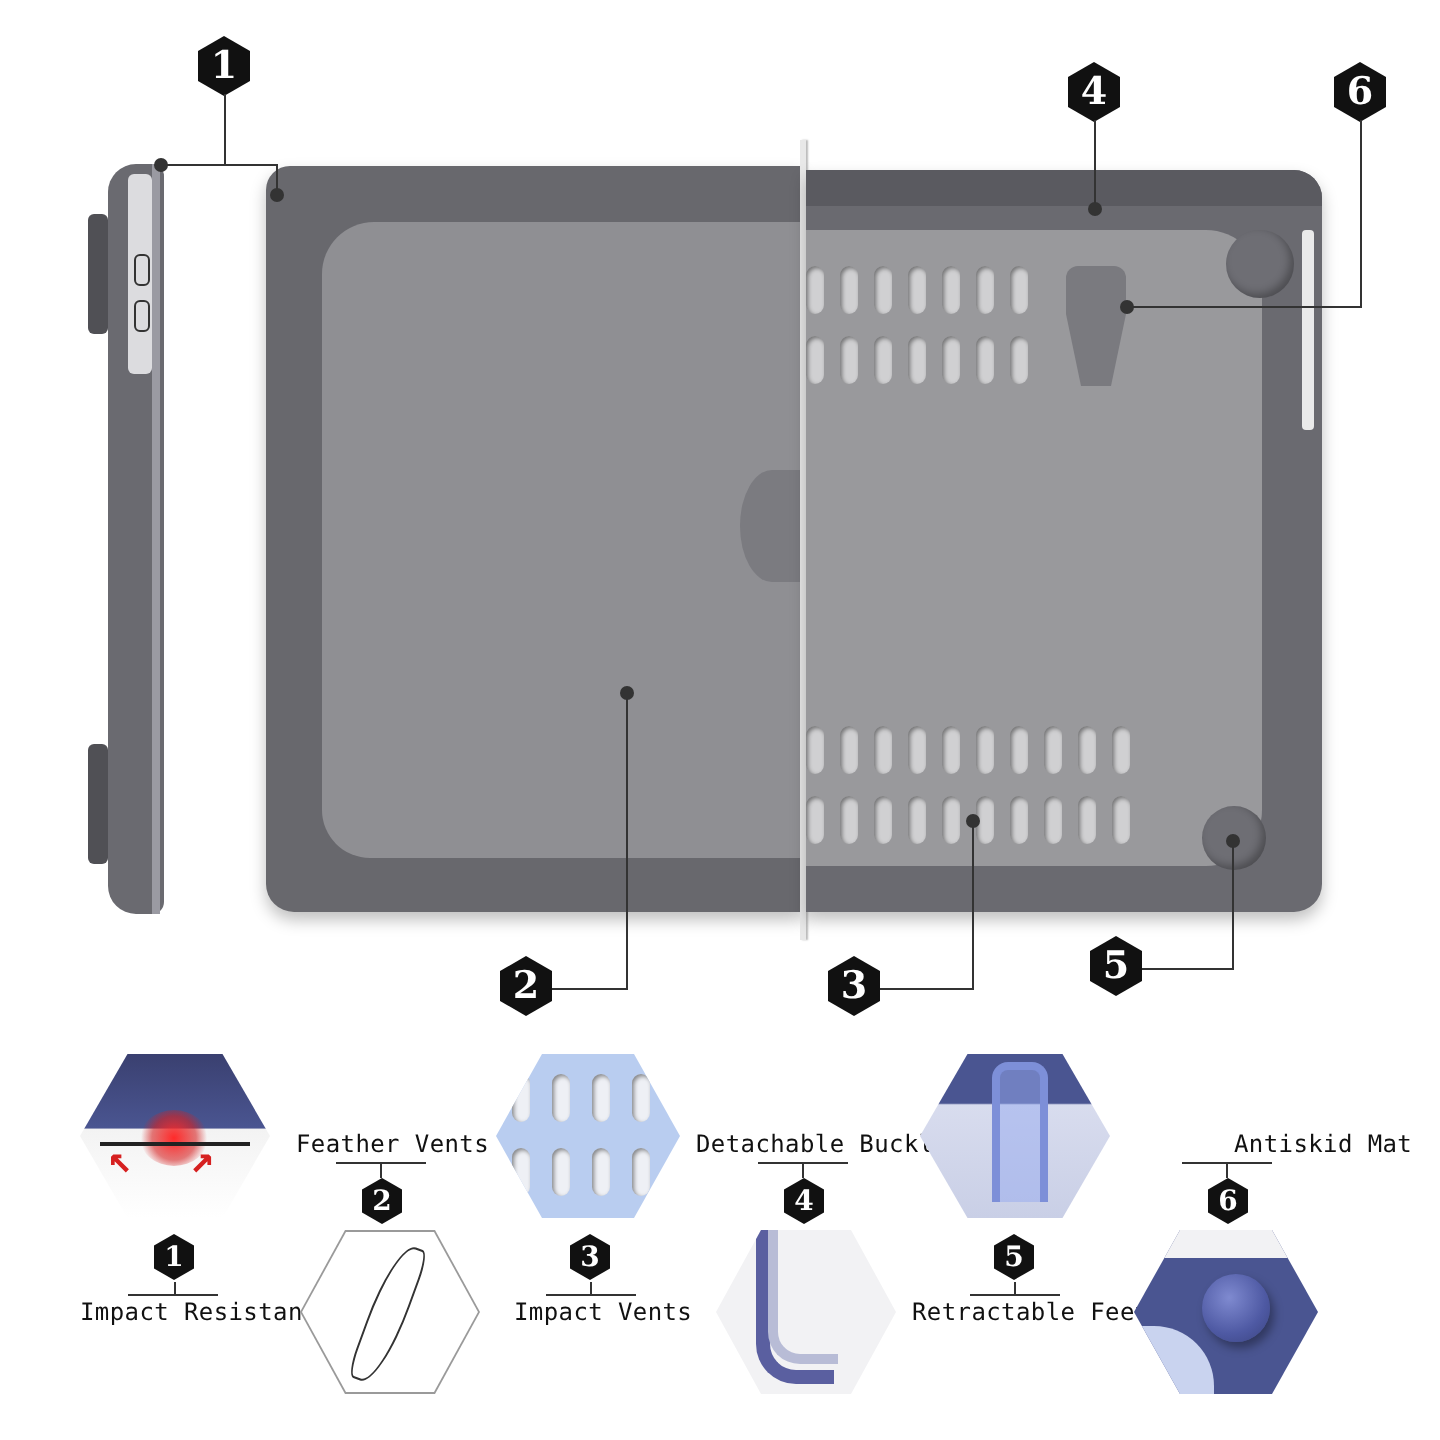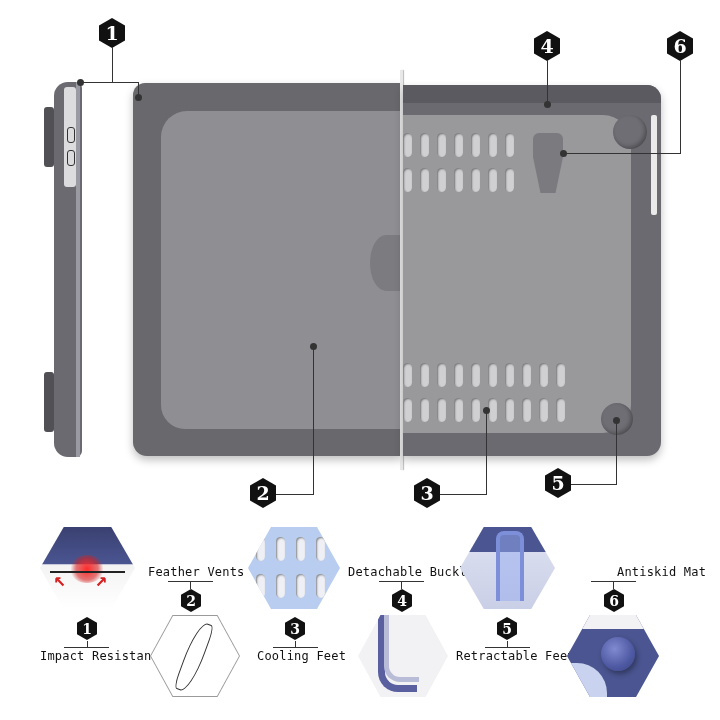--- a/index.html
+++ b/index.html
@@ -140,21 +140,21 @@
     <div class="vent" style="left:48px;top:10px;background:#eef0f5;"></div>
     <div class="vent" style="left:68px;top:10px;background:#eef0f5;"></div>
   <div class="vent" style="left:8px;top:47px;background:#eef0f5;"></div>
     <div class="vent" style="left:28px;top:47px;background:#eef0f5;"></div>
     <div class="vent" style="left:48px;top:47px;background:#eef0f5;"></div>
     <div class="vent" style="left:68px;top:47px;background:#eef0f5;"></div>
 </div>
 <div class="badge sm" style="left:285px;top:617px;">3</div>
 <div class="line" style="left:295px;top:641px;width:1px;height:6px;"></div>
 <div class="line" style="left:273px;top:647px;width:45px;height:1px;"></div>
-<div class="label" style="left:257px;top:649px;">Cooling Feet</div>
+<div class="label" style="left:257px;top:649px;">Impact Vents</div>
 
 <div class="label" style="left:348px;top:565px;">Detachable Buckle</div>
 <div class="line" style="left:379px;top:581px;width:45px;height:1px;"></div>
 <div class="line" style="left:401px;top:581px;width:1px;height:8px;"></div>
 <div class="badge sm" style="left:392px;top:589px;">4</div>
 <div class="hex" style="left:358px;top:615px;width:90px;height:82px;background:#f2f2f4;">
   <div class="abs" style="left:20px;top:0;width:32px;height:70px;border-left:7px solid #5a5fa0;border-bottom:7px solid #5a5fa0;border-radius:0 0 0 20px;"></div>
   <div class="abs" style="left:26px;top:0;width:30px;height:62px;border-left:5px solid #b8bcd6;border-bottom:5px solid #b8bcd6;border-radius:0 0 0 16px;"></div>
 </div>
 

